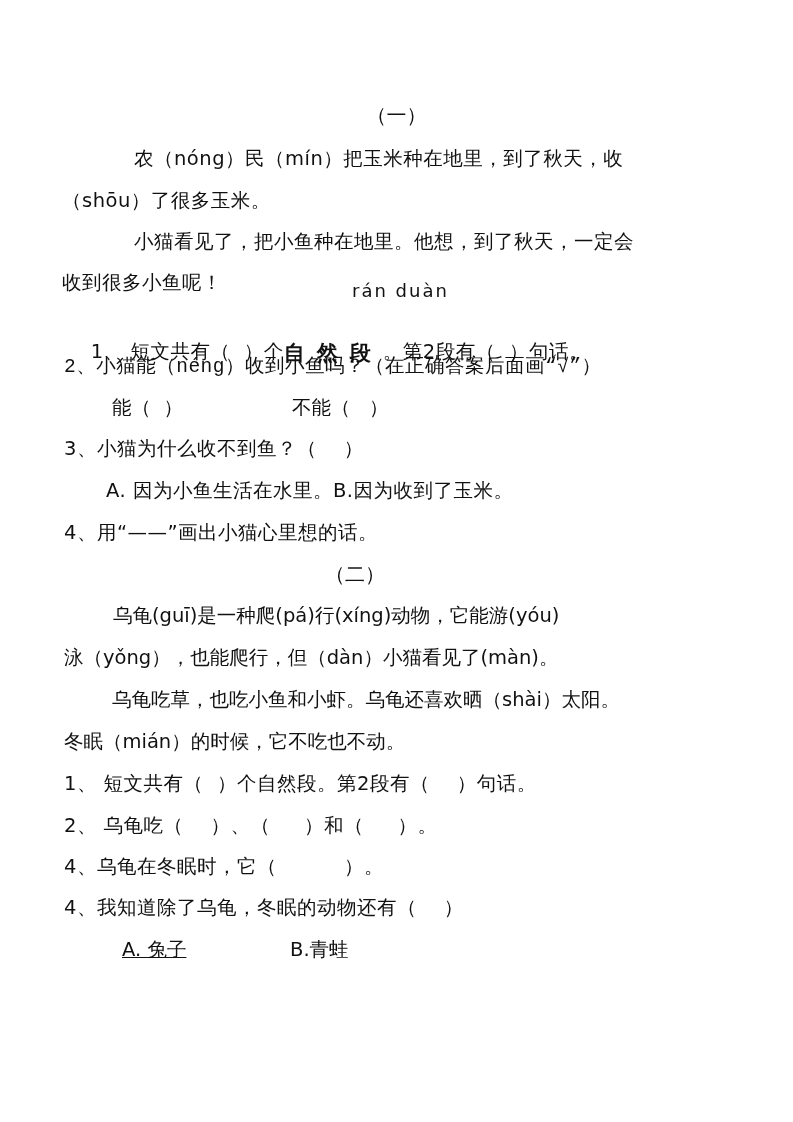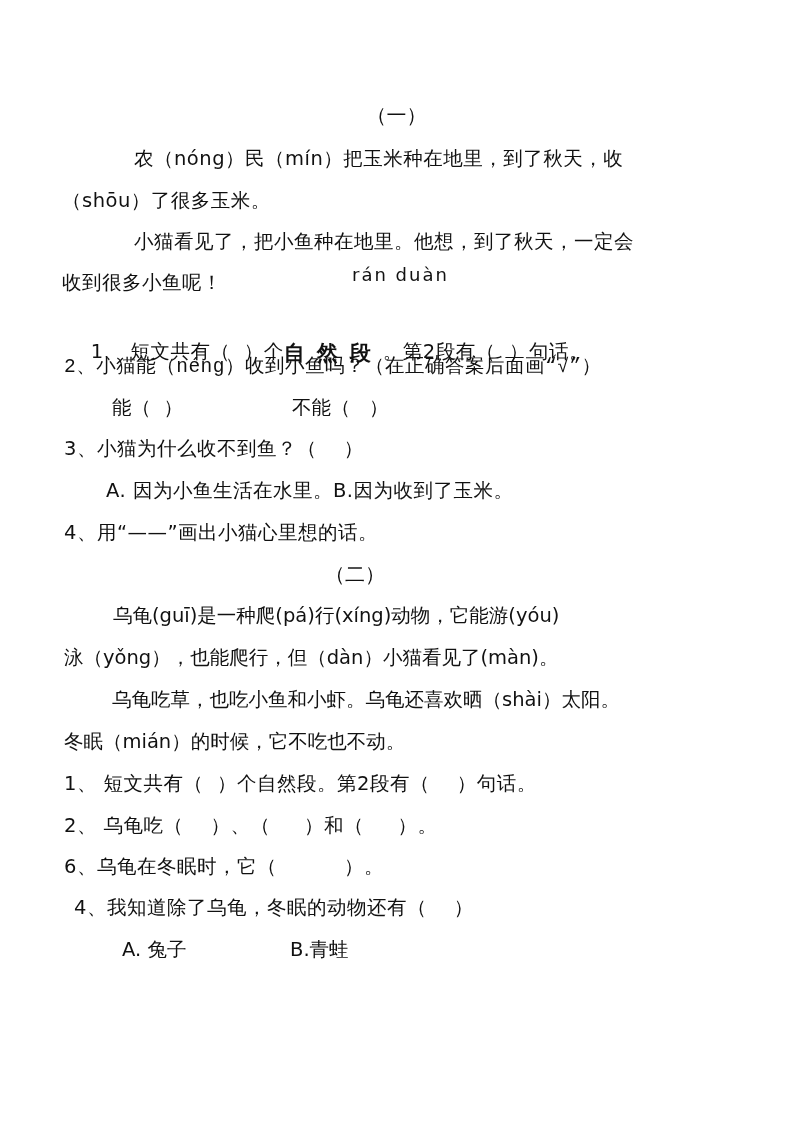--- a/index.html
+++ b/index.html
@@ -61,21 +61,21 @@
 
 <div class="page">
 
   <div class="line center title" style="top:102px;">（一）</div>
 
   <div class="line indent" style="top:146px;">农（nóng）民（mín）把玉米种在地里，到了秋天，收</div>
   <div class="line" style="top:188px; left:62px;">（shōu）了很多玉米。</div>
 
   <div class="line" style="top:270px; left:62px;">收到很多小鱼呢！</div>
   <div class="line indent" style="top:229px;">小猫看见了，把小鱼种在地里。他想，到了秋天，一定会</div>
-  <div class="pinyin-annot" style="top:263px;text-align:right;">rán duàn</div>
+  <div class="pinyin-annot" style="top:279px;text-align:right;">rán duàn</div>
 
   <div class="line" style="top:312px;">
     <span>1、 短文共有（  ）个</span><span class="big-term">自然段</span><span>。第2段有（  ）句话。</span>
   </div>
 
   <div class="line" style="top:354px;font-family:Liberation Mono, monospace;">2、小猫能（néng）收到小鱼吗？（在正确答案后面画“√”）</div>
   <div class="choice" style="top:395px; left:112px;">能（  ）</div>
   <div class="choice" style="top:395px; left:292px;">不能（   ）</div>
 
   <div class="line" style="top:436px;">3、小猫为什么收不到鱼？（    ）</div>
@@ -86,18 +86,18 @@
   <div class="line title" style="top:561px; left:325px;">（二）</div>
 
   <div class="line" style="top:603px; left:113px; letter-spacing:0;">乌龟(guī)是一种爬(pá)行(xíng)动物，它能游(yóu)</div>
   <div class="line" style="top:645px; letter-spacing:0;">泳（yǒng），也能爬行，但（dàn）小猫看见了(màn)。</div>
 
   <div class="line" style="top:687px; left:112px; letter-spacing:0;">乌龟吃草，也吃小鱼和小虾。乌龟还喜欢晒（shài）太阳。</div>
   <div class="line" style="top:729px; letter-spacing:0;">冬眠（mián）的时候，它不吃也不动。</div>
 
   <div class="line" style="top:771px;">1、 短文共有（  ）个自然段。第2段有（    ）句话。</div>
   <div class="line" style="top:813px;">2、 乌龟吃（    ）、（     ）和（     ）。</div>
-  <div class="line" style="top:854px;">6、乌龟在冬眠时，它（          ）。</div>
-  <div class="line" style="top:895px;margin-left:10px;">4、我知道除了乌龟，冬眠的动物还有（    ）</div>
-  <div class="choice" style="top:937px; left:122px;">A. 兔子</div>
+  <div class="line" style="top:854px;">4、乌龟在冬眠时，它（          ）。</div>
+  <div class="line" style="top:895px;">4、我知道除了乌龟，冬眠的动物还有（    ）</div>
+  <div class="choice" style="top:937px; left:122px;text-decoration:underline;">A. 兔子</div>
   <div class="choice" style="top:937px; left:290px;">B.青蛙</div>
 
 </div>
 
 </body></html>

